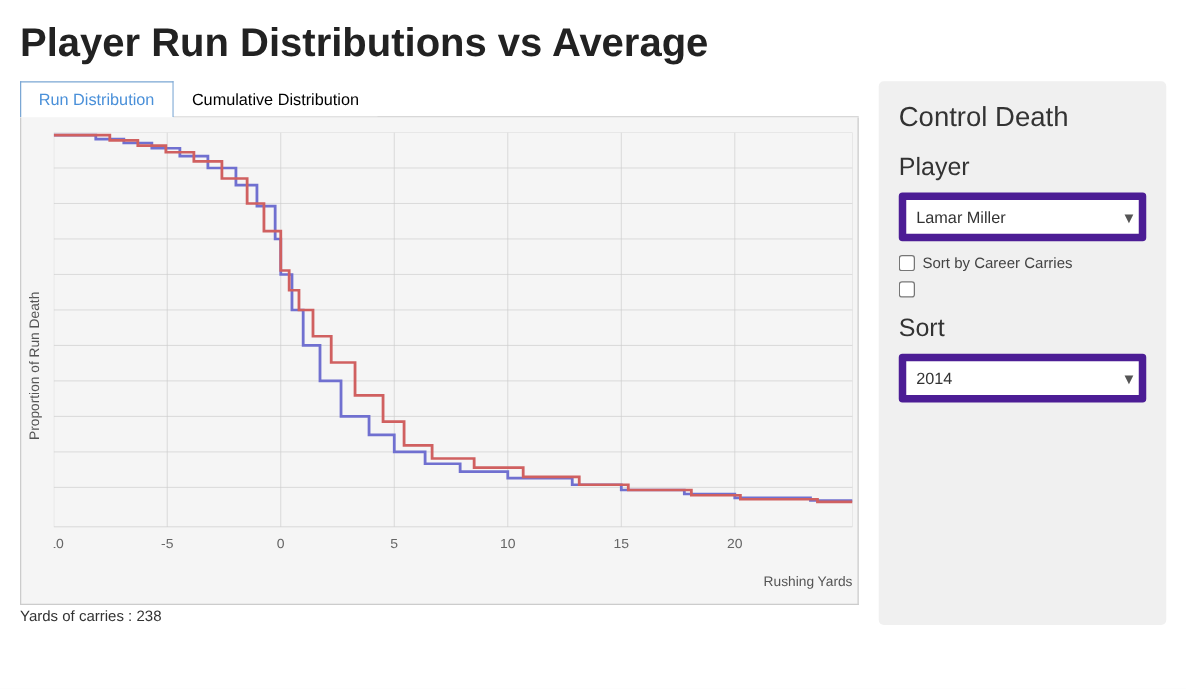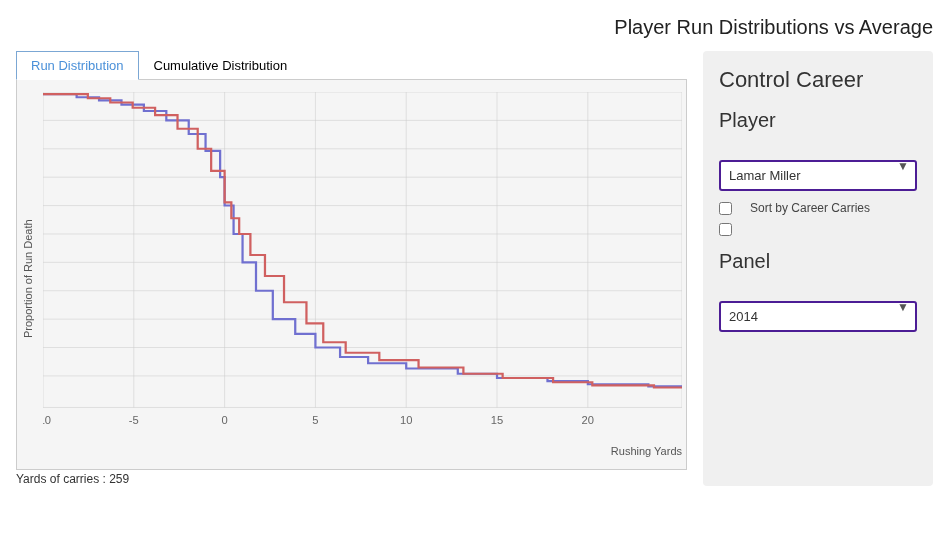--- a/index.html
+++ b/index.html
@@ -5,25 +5,24 @@
     * { box-sizing: border-box; margin: 0; padding: 0; }
     body {
       font-family: Arial, sans-serif;
       background: #fff;
       color: #333;
       padding: 16px;
       width: 949px;
       min-height: 551px;
     }
     h1 {
-      font-size: 20px;
-      font-weight: normal;
+      font-size: 32px;
+      font-weight: bold;
       margin-bottom: 12px;
       color: #222;
-      text-align: right;
     }
     .main-layout {
       display: flex;
       gap: 16px;
     }
     .left-panel {
       flex: 1;
       min-width: 0;
     }
     .tabs {
@@ -112,41 +111,40 @@
       font-weight: normal;
     }
     .select-wrapper {
       position: relative;
       margin-bottom: 10px;
     }
     select {
       width: 100%;
       padding: 6px 36px 6px 8px;
       font-size: 13px;
-      border: 2px solid #4c1d95;
+      border: 6px solid #4c1d95;
       border-radius: 3px;
       background: #fff;
       appearance: none;
       cursor: pointer;
       color: #333;
-      margin-top: 20px;
     }
     .select-arrow {
       position: absolute;
       right: 8px;
       top: 50%;
       transform: translateY(-50%);
       pointer-events: none;
       font-size: 12px;
       color: #555;
     }
     .checkbox-row {
       display: flex;
       align-items: flex-end;
-      gap: 18px;
+      gap: 6px;
       margin-bottom: 8px;
       font-size: 12px;
       color: #444;
     }
     .checkbox-row input[type="checkbox"] {
       cursor: pointer;
     }
     .year-section {
       margin-top: 14px;
     }
@@ -322,26 +320,26 @@
               545,281
               570,281
             " fill="none" stroke="#d06060" stroke-width="2"></polyline>
         </svg>
         <div class="x-axis-label">Rushing Yards</div>
       </div>
     </div>
 
     <div class="carries-info">
       <span>Yards of carries :</span>
-      <span>259</span>
+      <span>238</span>
     </div>
   </div>
 
   <div class="right-panel">
-    <div class="control-panel-title">Control Career</div>
+    <div class="control-panel-title">Control Death</div>
 
     <div class="control-section-label">Player</div>
     <div class="select-wrapper">
       <select>
         <option>Lamar Miller</option>
         <option>Adrian Peterson</option>
         <option>LeSean McCoy</option>
         <option>DeMarco Murray</option>
       </select>
       <span class="select-arrow">▼</span>
@@ -349,21 +347,21 @@
 
     <div class="checkbox-row">
       <input type="checkbox" style="">
       <label>Sort by Career Carries</label>
     </div>
     <div class="checkbox-row">
       <input type="checkbox" style="">
     </div>
 
     <div class="year-section">
-      <div class="control-section-label">Panel</div>
+      <div class="control-section-label">Sort</div>
       <div class="select-wrapper">
         <select>
           <option>2014</option>
           <option>2013</option>
           <option>2012</option>
           <option>2011</option>
         </select>
         <span class="select-arrow">▼</span>
       </div>
     </div>

